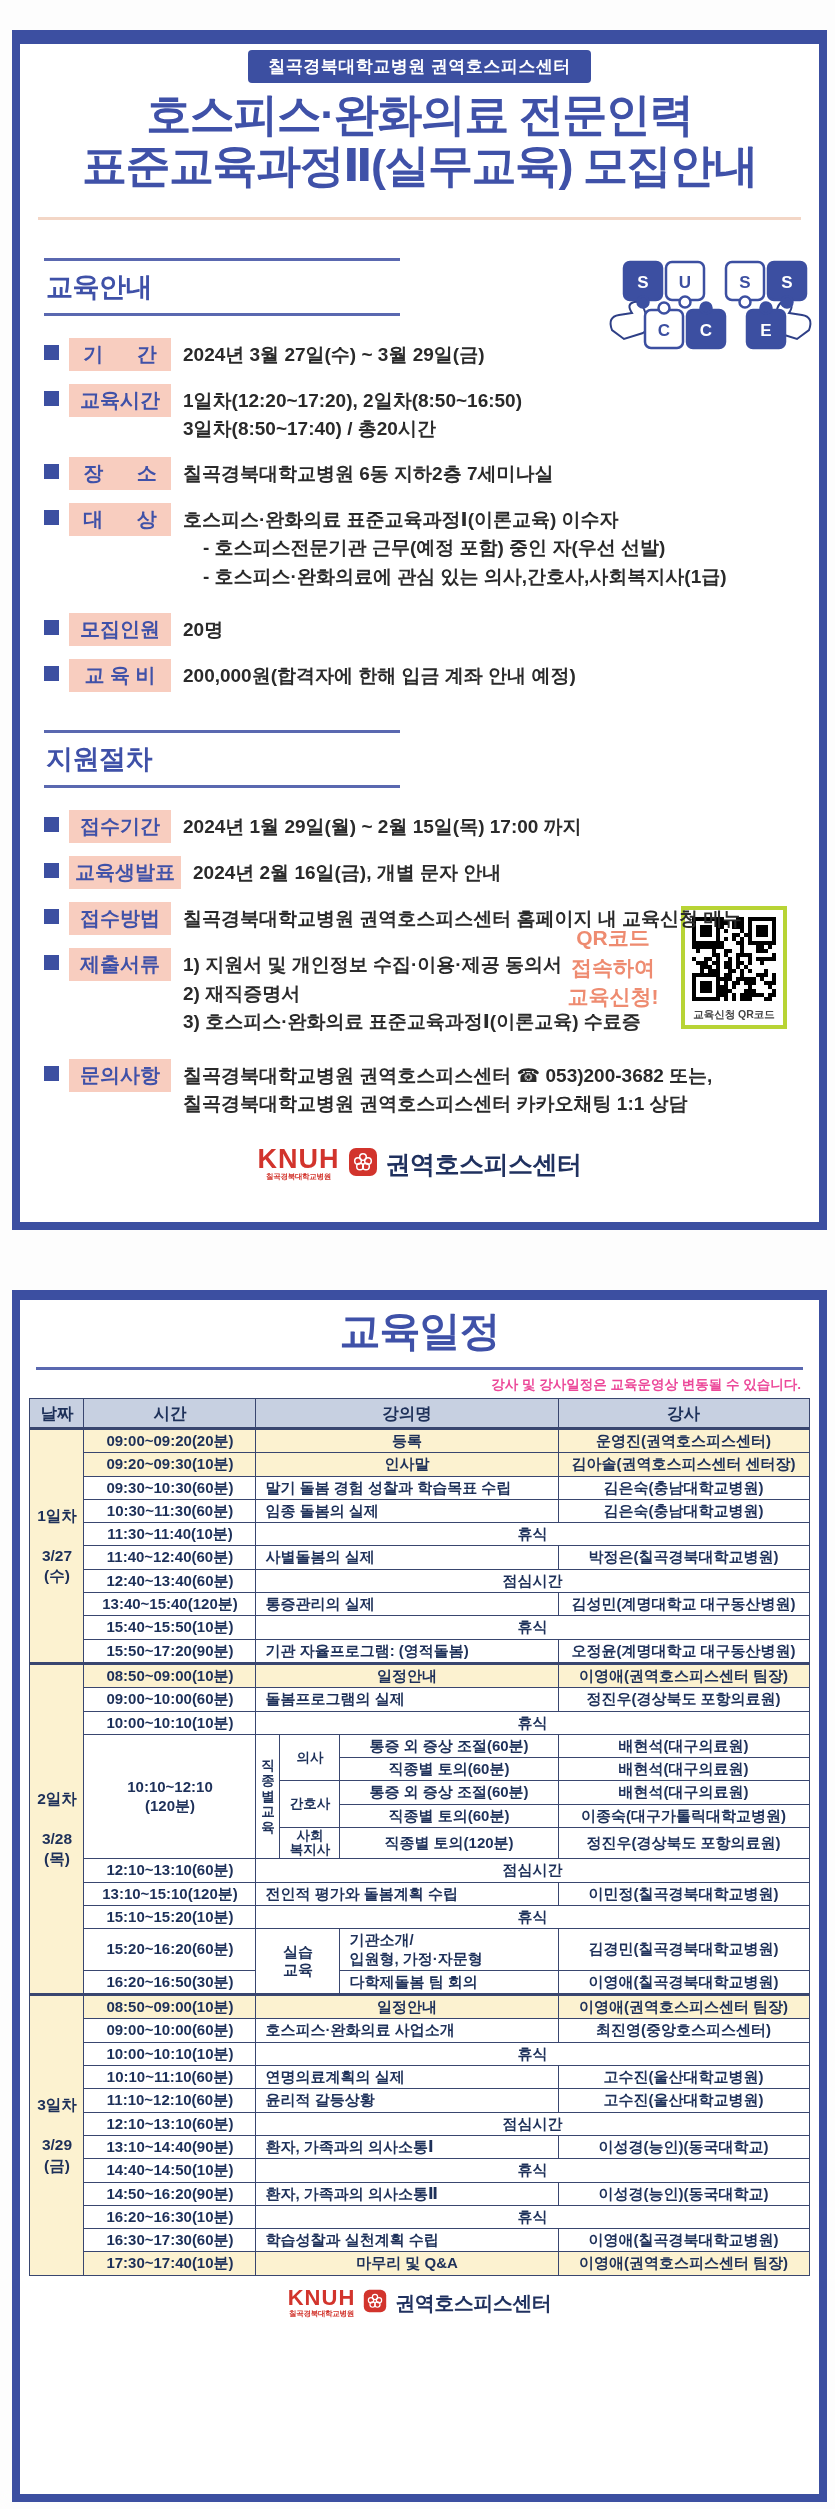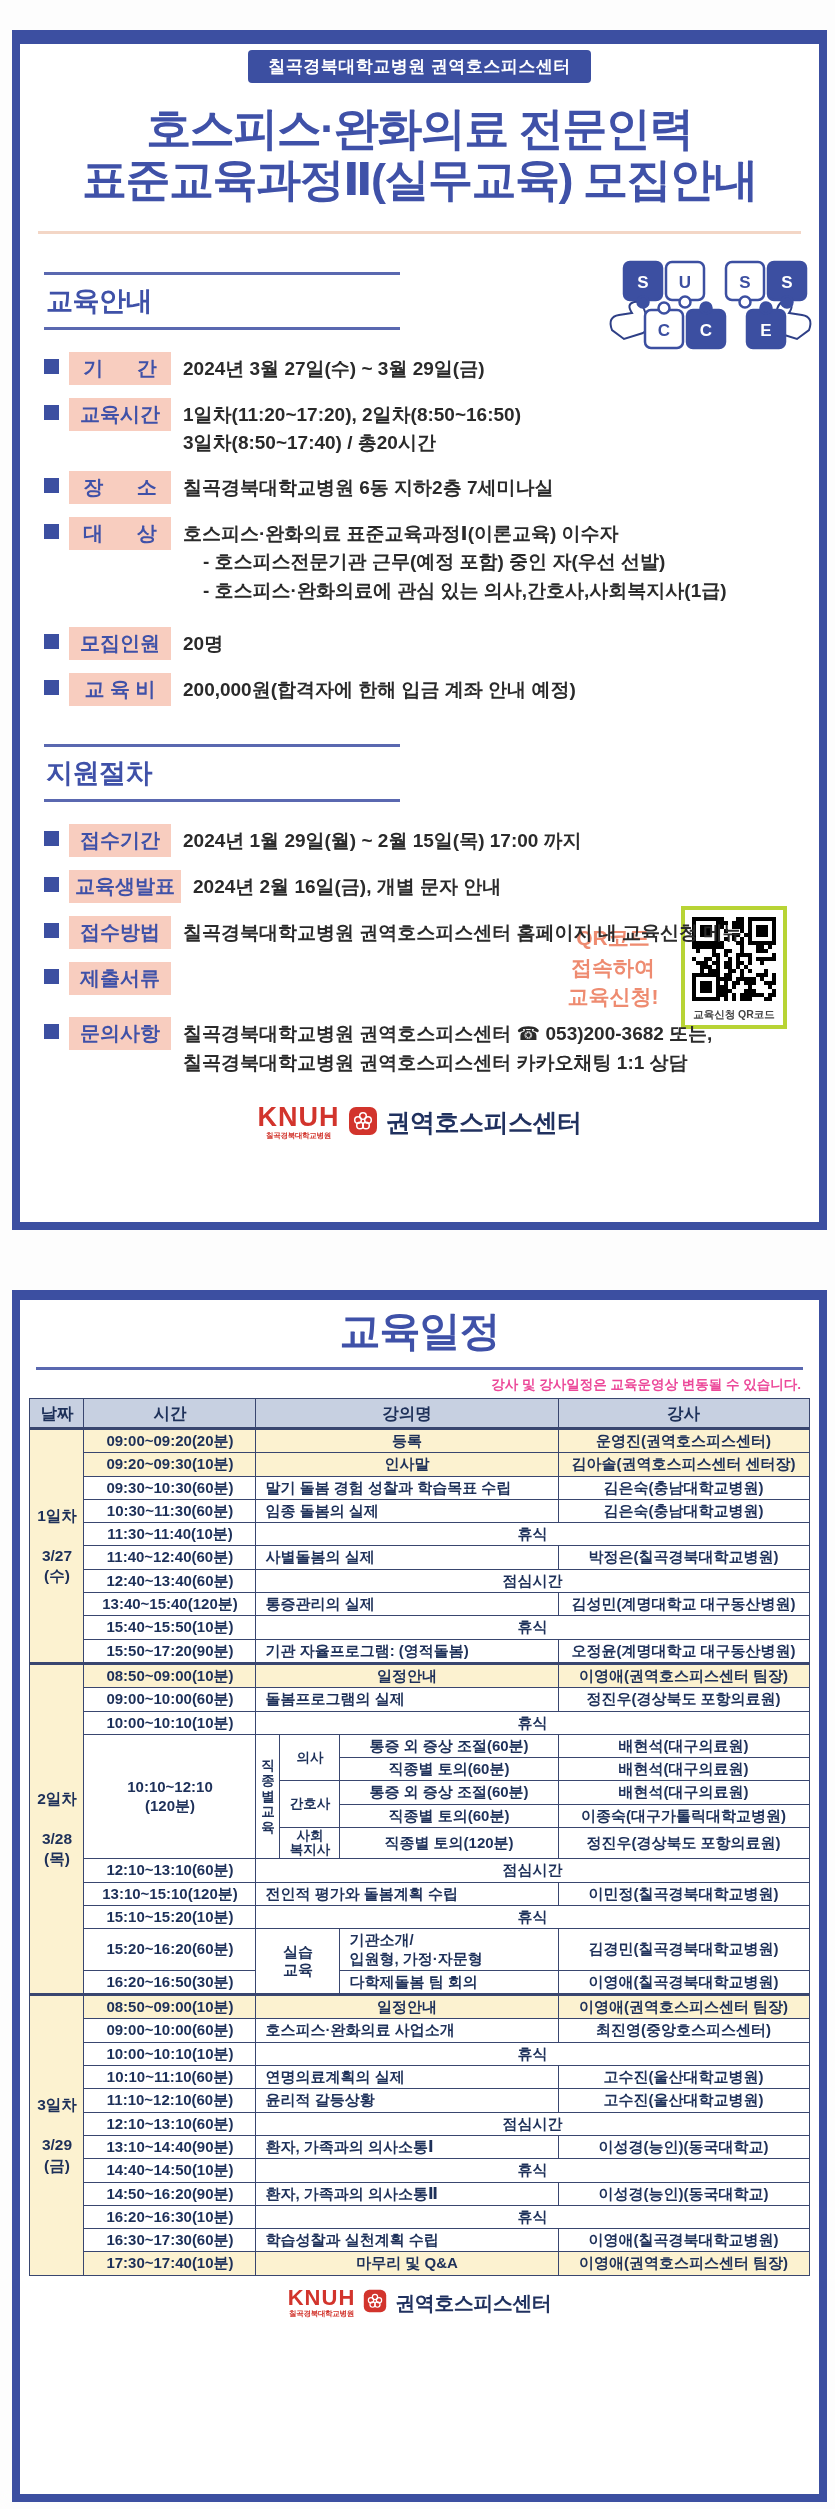--- a/index.html
+++ b/index.html
@@ -21,21 +21,21 @@
   #panel1{top:30px;height:1200px;border-top-width:14px;}
   #panel2{top:1290px;height:1212px;border-top-width:10px;}
 
   
   .badge{
     display:block;width:fit-content;margin:6px auto 0;background:var(--brand-blue);
     color:#fff;font-weight:700;font-size:17px;padding:5px 20px;border-radius:4px;letter-spacing:.5px;
   }
   .poster-title{
     text-align:center;color:var(--title-blue);font-weight:900;font-size:45px;
-    line-height:1.14;margin-top:20px;letter-spacing:-1.5px;
+    line-height:1.14;margin-top:6px;letter-spacing:-1.5px;
   }
   .salmon-line{height:3px;background:var(--divider-salmon);margin:25px 18px 0;}
   .sec-head{
     margin:38px 0 0 24px;width:356px;border-top:3px solid var(--section-line-blue);
     border-bottom:3px solid var(--section-line-blue);padding:8px 2px;
     color:var(--title-blue);font-size:27px;font-weight:800;letter-spacing:-.5px;
   }
   .items{margin:22px 24px 0 24px;position:relative;z-index:2;}
   .info-item{display:flex;align-items:flex-start;margin-bottom:13px;}
   .info-item.gap{margin-top:22px;}
@@ -99,21 +99,21 @@
         <span class="bullet"></span>
         <span class="label">기      간</span>
         <div class="lines">
           <div>2024년 3월 27일(수) ~ 3월 29일(금)</div>
         </div>
       </div>
       <div class="info-item">
         <span class="bullet"></span>
         <span class="label">교육시간</span>
         <div class="lines">
-          <div>1일차(11:20~17:20), 2일차(8:50~16:50)</div>
+          <div>1일차(12:20~17:20), 2일차(8:50~16:50)</div>
           <div>3일차(8:50~17:40) / 총20시간</div>
         </div>
       </div>
       <div class="info-item">
         <span class="bullet"></span>
         <span class="label">장      소</span>
         <div class="lines">
           <div>칠곡경북대학교병원  6동 지하2층 7세미나실</div>
         </div>
       </div>
@@ -187,20 +187,25 @@
       <div class="info-item">
         <span class="bullet"></span>
         <span class="label">접수방법</span>
         <div class="lines">
           <div>칠곡경북대학교병원 권역호스피스센터 홈페이지 내 교육신청 메뉴</div>
         </div>
       </div>
       <div class="info-item">
         <span class="bullet"></span>
         <span class="label">제출서류</span>
+        <div class="lines">
+          <div>1) 지원서 및 개인정보 수집·이용·제공 동의서</div>
+          <div>2) 재직증명서</div>
+          <div>3) 호스피스·완화의료 표준교육과정Ⅰ(이론교육) 수료증</div>
+        </div>
       </div>
       <div class="info-item gap">
         <span class="bullet"></span>
         <span class="label">문의사항</span>
         <div class="lines">
           <div>칠곡경북대학교병원 권역호스피스센터 ☎ 053)200-3682 또는,</div>
           <div>칠곡경북대학교병원 권역호스피스센터 카카오채팅 1:1 상담</div>
         </div>
       </div>
     </div>

